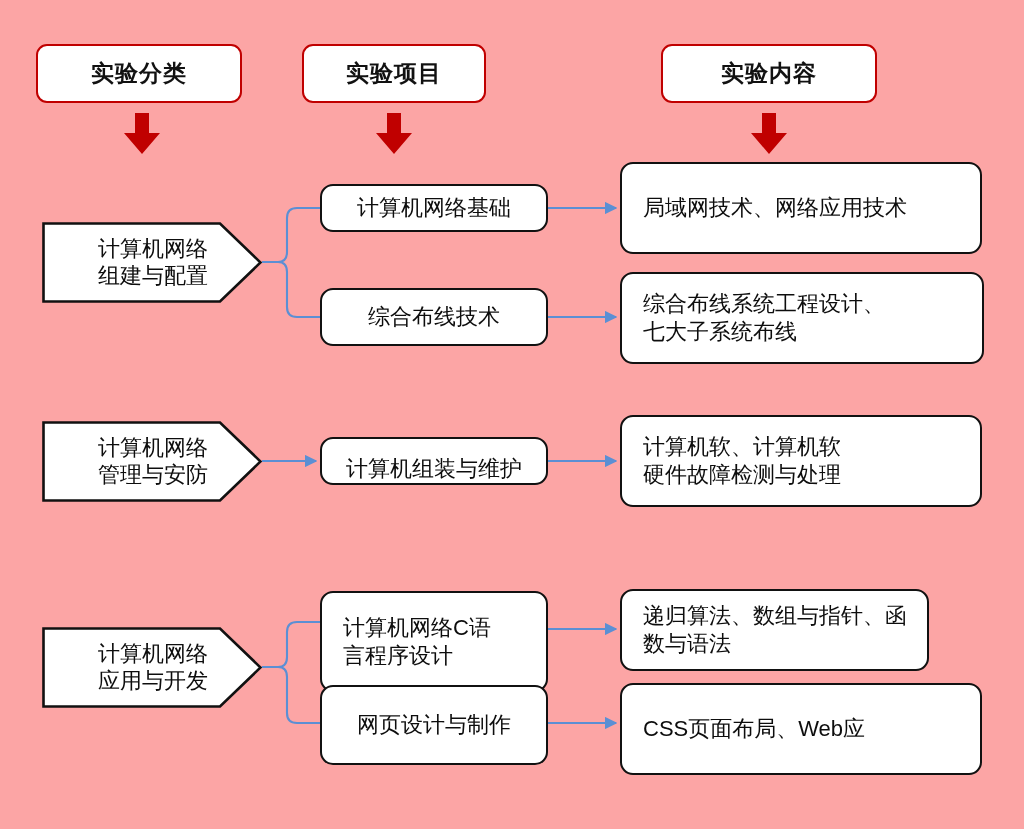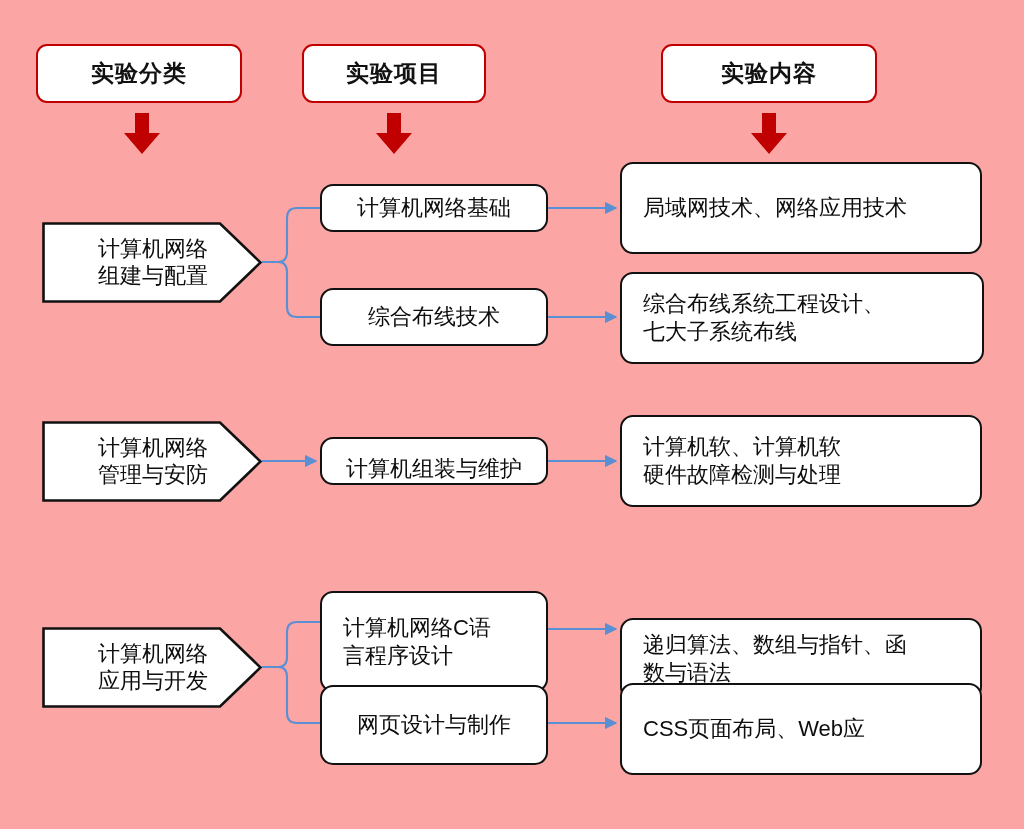--- a/index.html
+++ b/index.html
@@ -215,21 +215,21 @@
     <span>
       <span class="txt">计算机网络C语</span>
       <span class="txt">言程序设计</span>
     </span>
   </div>
 
   <div class="rbox center" style="left:320px; top:685px; width:228px; height:80px;">
     <span class="txt">网页设计与制作</span>
   </div>
 
-  <div class="rbox left" style="left:620px; top:618px; width:362px; height:82px;">
+  <div class="rbox left" style="left:620px; top:589px; width:309px; height:82px;">
     <span>
       <span class="txt">递归算法、数组与指针、函</span>
       <span class="txt">数与语法</span>
     </span>
   </div>
 
   <div class="rbox left" style="left:620px; top:683px; width:362px; height:92px;">
     <span>
       <span class="txt">CSS页面布局、Web应</span>
     </span>

